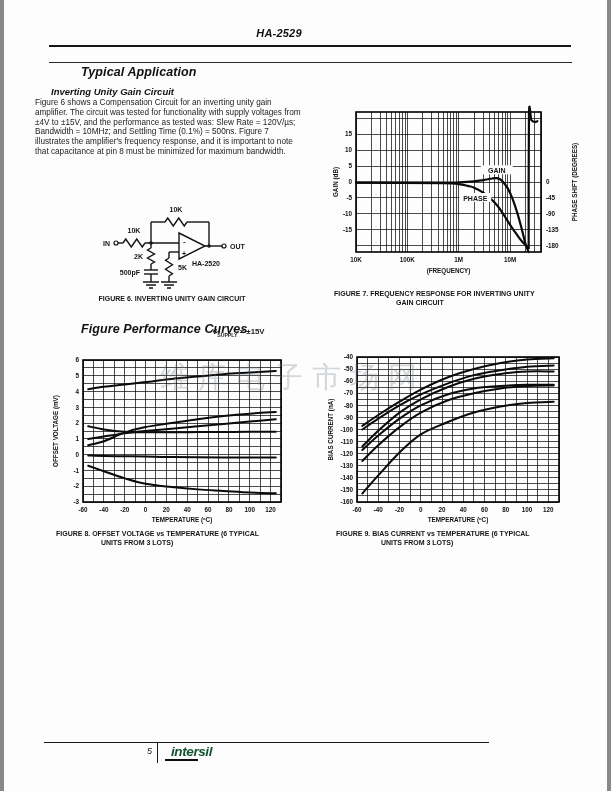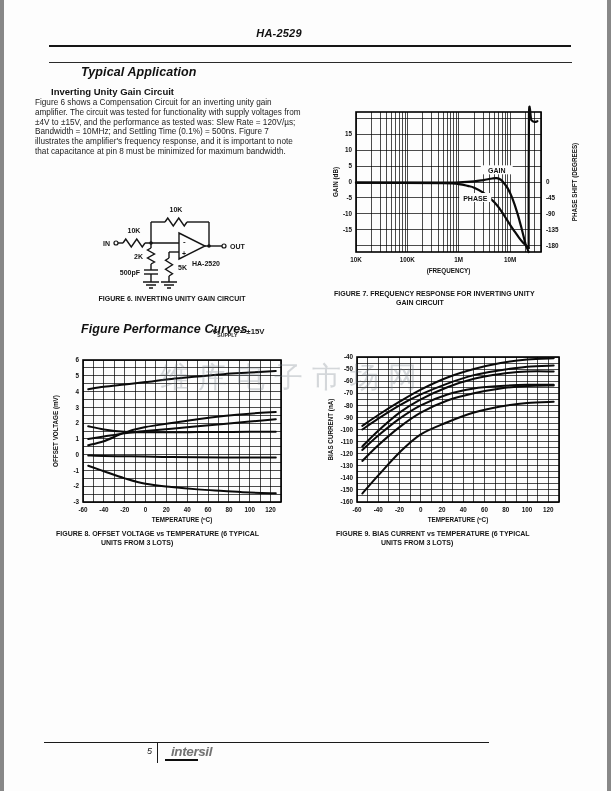--- a/index.html
+++ b/index.html
@@ -4,34 +4,34 @@
 <style>
   html,body{margin:0;padding:0;background:#888;}
   .page{position:relative;width:603px;height:791px;background:#fdfdfd;margin:0 auto;
         font-family:"Liberation Sans",sans-serif;color:#111;overflow:hidden;}
   .abs{position:absolute;}
   .hdr-title{left:45px;top:27px;width:460px;text-align:center;
              font-size:11px;font-weight:bold;font-style:italic;letter-spacing:.2px;}
   .rule1{left:45px;top:45px;width:522px;height:2px;background:#161616;}
   .rule2{left:45px;top:62px;width:523px;height:1px;background:#2a2a2a;}
   .sec-title{font-size:12.5px;font-weight:bold;font-style:italic;letter-spacing:.1px;margin-left:30px;}
-  .sub-title{font-size:9.5px;font-weight:bold;}
+  .sub-title{font-size:9.5px;font-weight:bold;font-style:italic;}
   .body-text{left:31px;top:98px;width:268px;font-size:8.2px;line-height:9.75px;color:#1c1c1c;}
   .fig-caption{font-size:7px;font-weight:bold;line-height:9px;color:#151515;}
   .cap-center{text-align:center;}
   .supply-note{font-size:7.8px;font-weight:bold;color:#1a1a1a;}
   .supply-note sub{font-size:5.2px;}
   svg{font-family:"Liberation Sans",sans-serif;}
   .watermark{left:156px;top:358px;width:330px;font-size:29px;letter-spacing:9px;
              color:rgba(120,130,140,.30);white-space:nowrap;z-index:6;pointer-events:none;}
   .ftr-rule{left:40px;top:742px;width:445px;height:1px;background:#1a1a1a;}
   .ftr-num{left:130px;top:746px;width:18px;text-align:right;font-size:9px;font-style:italic;}
   .ftr-bar{left:153px;top:742px;width:1px;height:21px;background:#1a1a1a;}
   .logo{left:161px;top:744px;font-size:13.5px;font-weight:bold;font-style:italic;
-        letter-spacing:-.4px;color:#737373;}
+        letter-spacing:-.4px;color:#14532d;}
   .logo .u{border-bottom:2.5px solid #0d0d0d;padding-left:6px;}
 </style>
 </head>
 <body>
 
 <div class="page">
 
   <div class="abs hdr-title">HA-2529</div>
   <div class="abs rule1"></div>
   <div class="abs rule2"></div>

